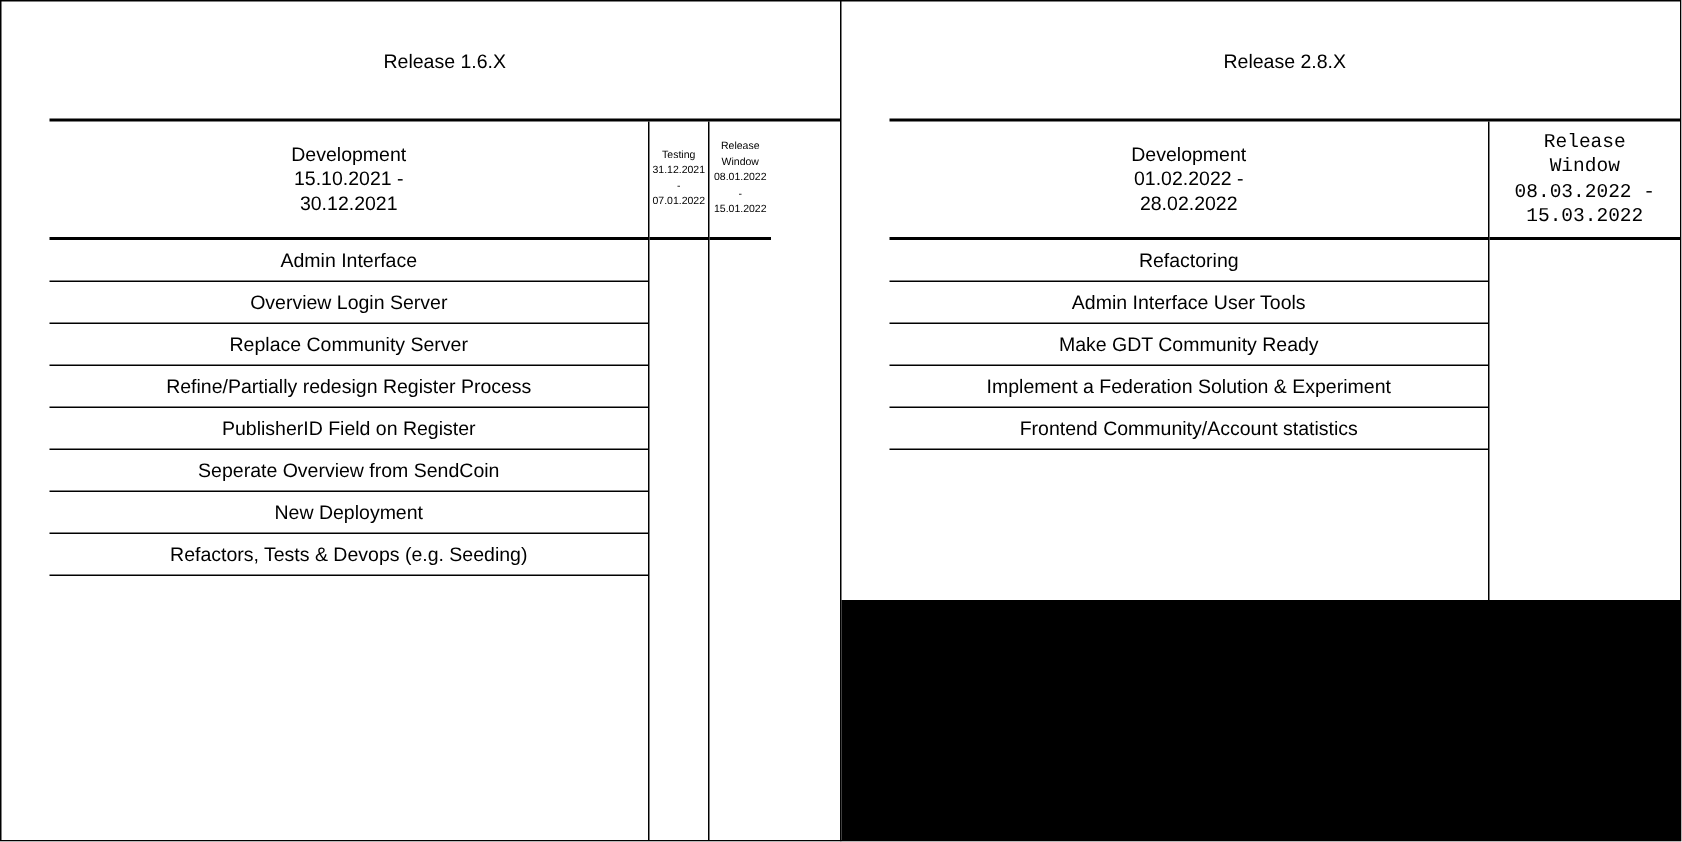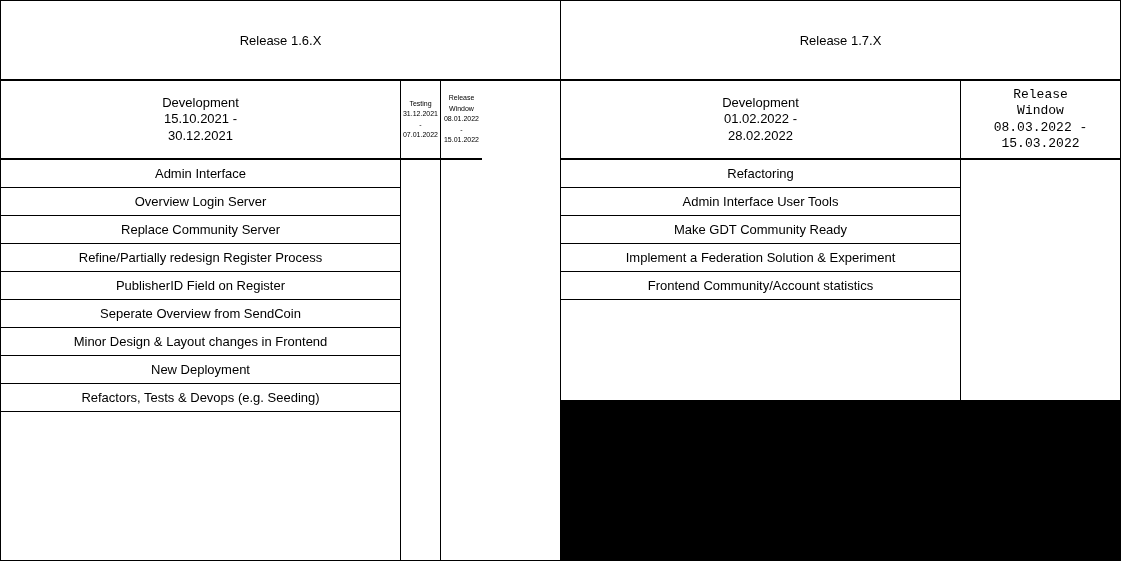--- a/index.html
+++ b/index.html
@@ -17,20 +17,21 @@
 
   .tbl {
     position: absolute;
     top: 0;
     width: 561px;
     height: 561px;
     border: 1px solid var(--border, #000000);
     background: var(--background, #ffffff);
     display: flex;
     flex-direction: column;
+    padding-left: 32px;
   }
   .tbl-left  { left: 0; }
   .tbl-right { left: 560px; }
 
   .release-row {
     flex: none;
     height: 80px;
     border-bottom: 2px solid var(--border, #000000);
     display: flex;
     align-items: center;
@@ -105,21 +106,20 @@
       <div class="col w-dev">
         <div class="col-header">Development
 15.10.2021 -
 30.12.2021</div>
         <div class="task-row">Admin Interface</div>
         <div class="task-row">Overview Login Server</div>
         <div class="task-row">Replace Community Server</div>
         <div class="task-row">Refine/Partially redesign Register Process</div>
         <div class="task-row">PublisherID Field on Register</div>
         <div class="task-row">Seperate Overview from SendCoin</div>
-        <div class="task-row">Minor Design &amp; Layout changes in Frontend</div>
         <div class="task-row">New Deployment</div>
         <div class="task-row">Refactors, Tests &amp; Devops (e.g. Seeding)</div>
       </div>
 
       <div class="col w-test-l">
         <div class="col-header tiny">Testing
 31.12.2021
 -
 07.01.2022</div>
         <div class="fill-cell"></div>
@@ -132,21 +132,21 @@
 -
 15.01.2022</div>
         <div class="fill-cell"></div>
       </div>
 
 
     </div>
   </div>
 
   <div class="tbl tbl-right">
-    <div class="release-row">Release 1.7.X</div>
+    <div class="release-row">Release 2.8.X</div>
     <div class="cols">
 
       <div class="col w-dev">
         <div class="col-header">Development
 01.02.2022 -
 28.02.2022</div>
         <div class="task-row">Refactoring</div>
         <div class="task-row">Admin Interface User Tools</div>
         <div class="task-row">Make GDT Community Ready</div>
         <div class="task-row">Implement a Federation Solution &amp; Experiment</div>

